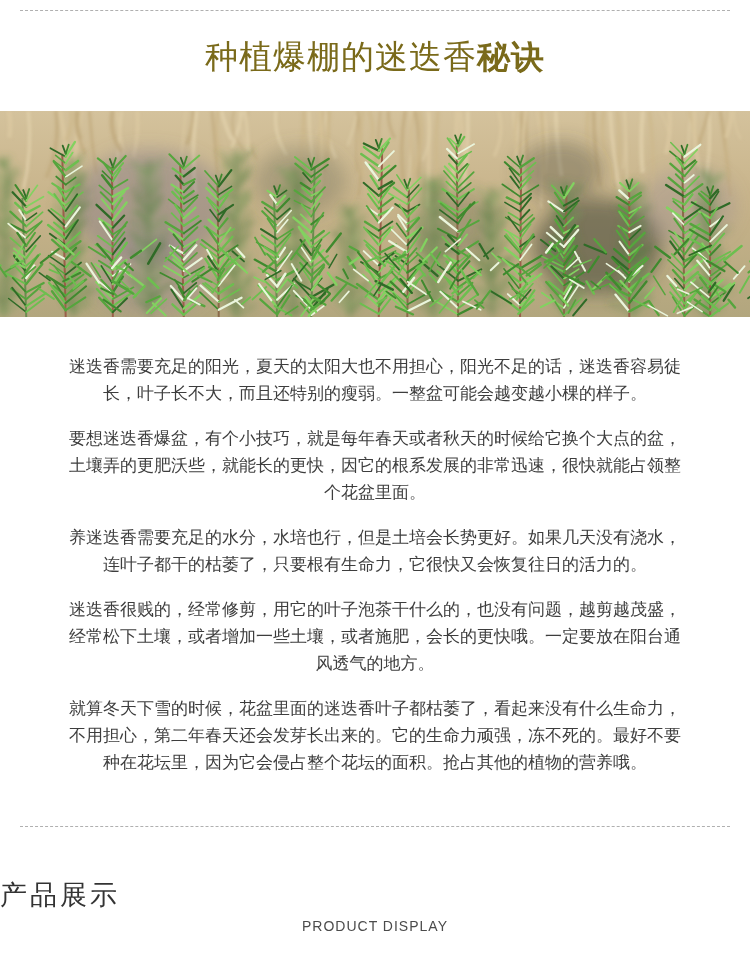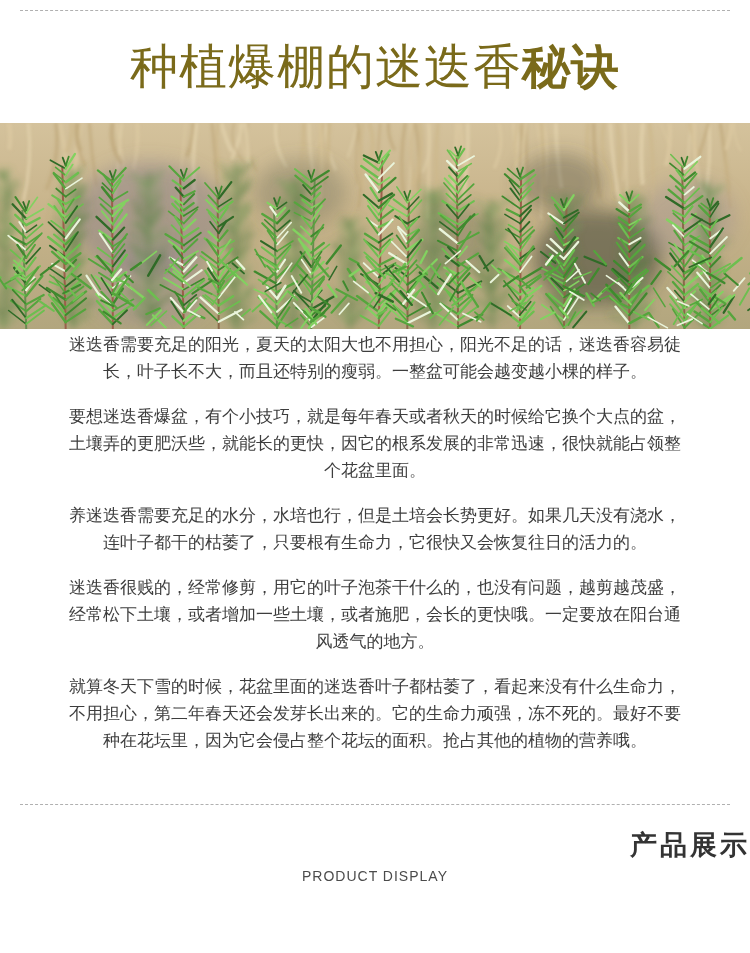--- a/index.html
+++ b/index.html
@@ -15,57 +15,57 @@
     border-top: 1px dashed var(--divider, #b0b0b0);
     margin-left: 20px;
     margin-right: 20px;
     height: 0;
   }
   .divider-top { margin-top: 10px; }
   .divider-bottom { margin-top: 50px; }
 
   .page-title {
     text-align: center;
-    font-size: 48px;
+    font-size: 33px;
     line-height: 48px;
     color: var(--title, #7a6a1a);
     font-weight: 400;
     letter-spacing: 1px;
     white-space: nowrap;
   }
   .page-title .title-bold { font-weight: 700; }
 
   .hero-wrap {
     margin-top: 30px;
     width: 750px;
     height: 206px;
     overflow: hidden;
     background: #c7b38a;
   }
   .hero-wrap svg { display: block; }
 
   .article {
     width: 624px;
     margin: 0 auto;
-    padding-top: 2px;
+    padding-top: 36px;
   }
   .article p {
     margin: 0 0 18px 0;
     font-size: 17px;
     line-height: 27px;
     color: var(--body-text, #3d3d3d);
     text-align: center;
   }
 
   .footer-heading {
-    margin-top: 24px;
-    text-align: right;
+    margin-top: 52px;
+    text-align: left;
     font-size: 27px;
     line-height: 32px;
-    font-weight: 700;
+    font-weight: 400;
     color: var(--heading, #333333);
     letter-spacing: 3px;
   }
   .footer-subheading {
     margin-top: 3px;
     text-align: center;
     font-size: 14px;
     line-height: 25px;
     font-weight: 400;
     color: var(--subheading, #4b4b4b);

